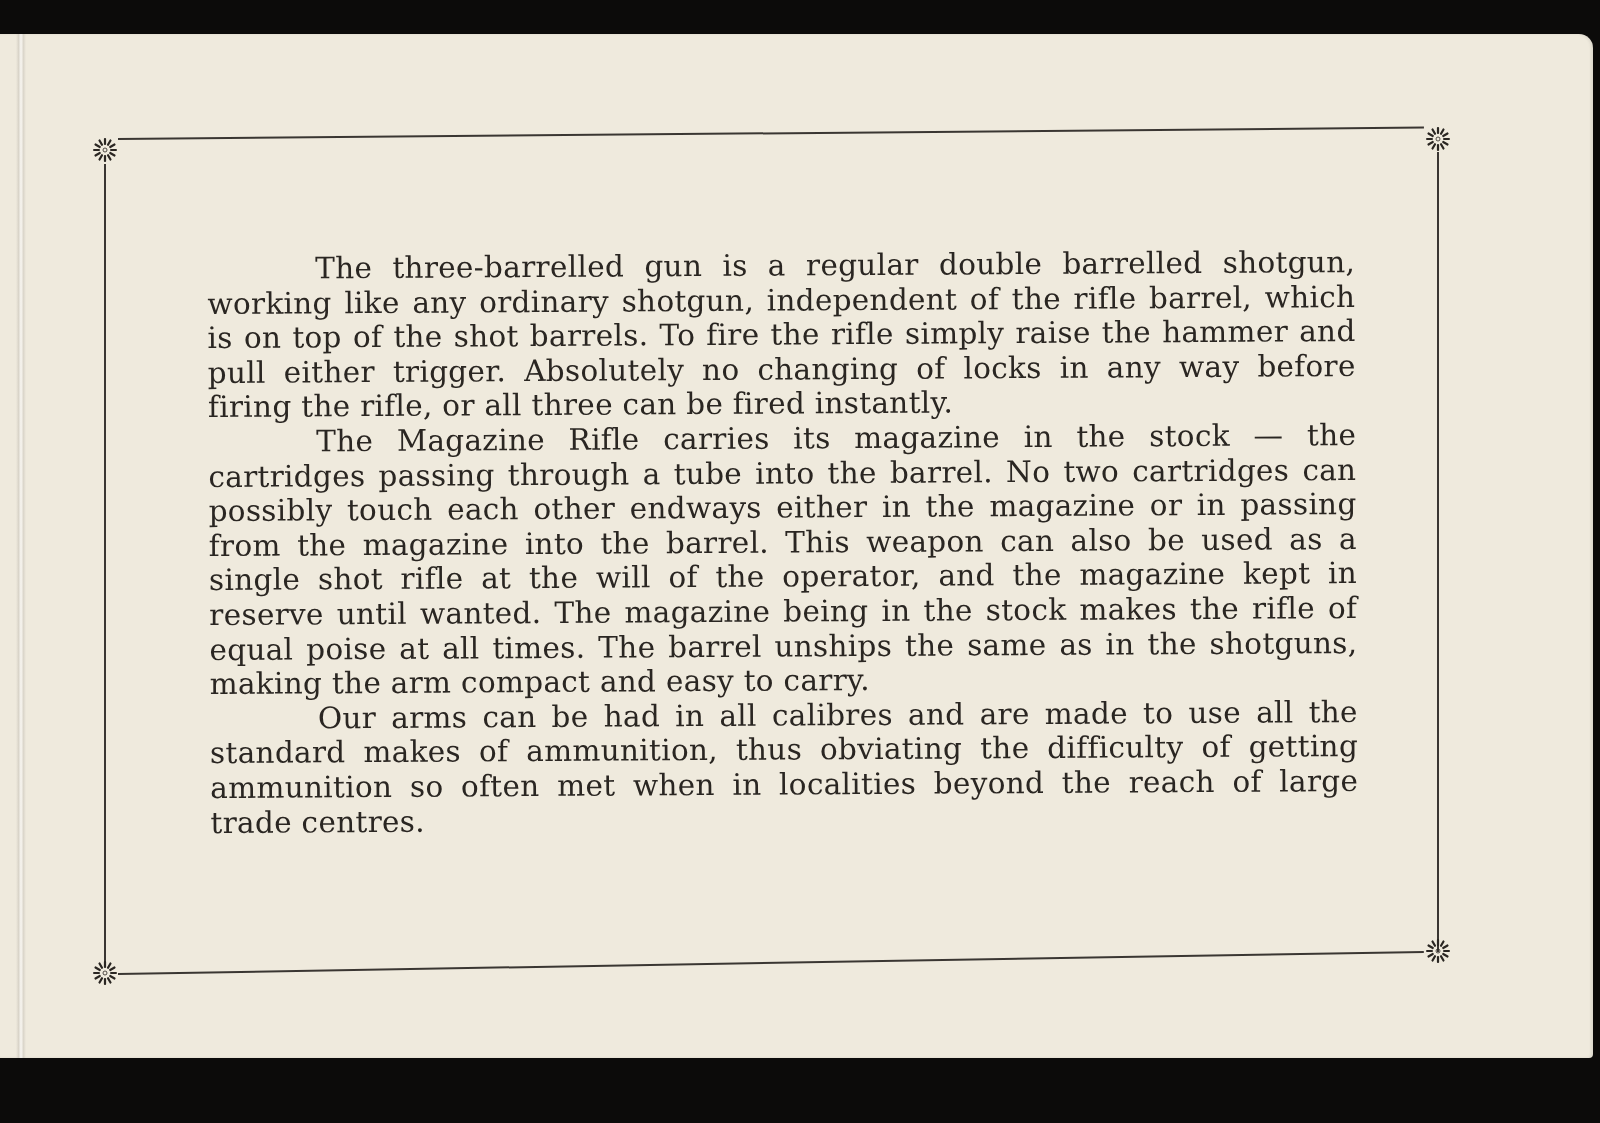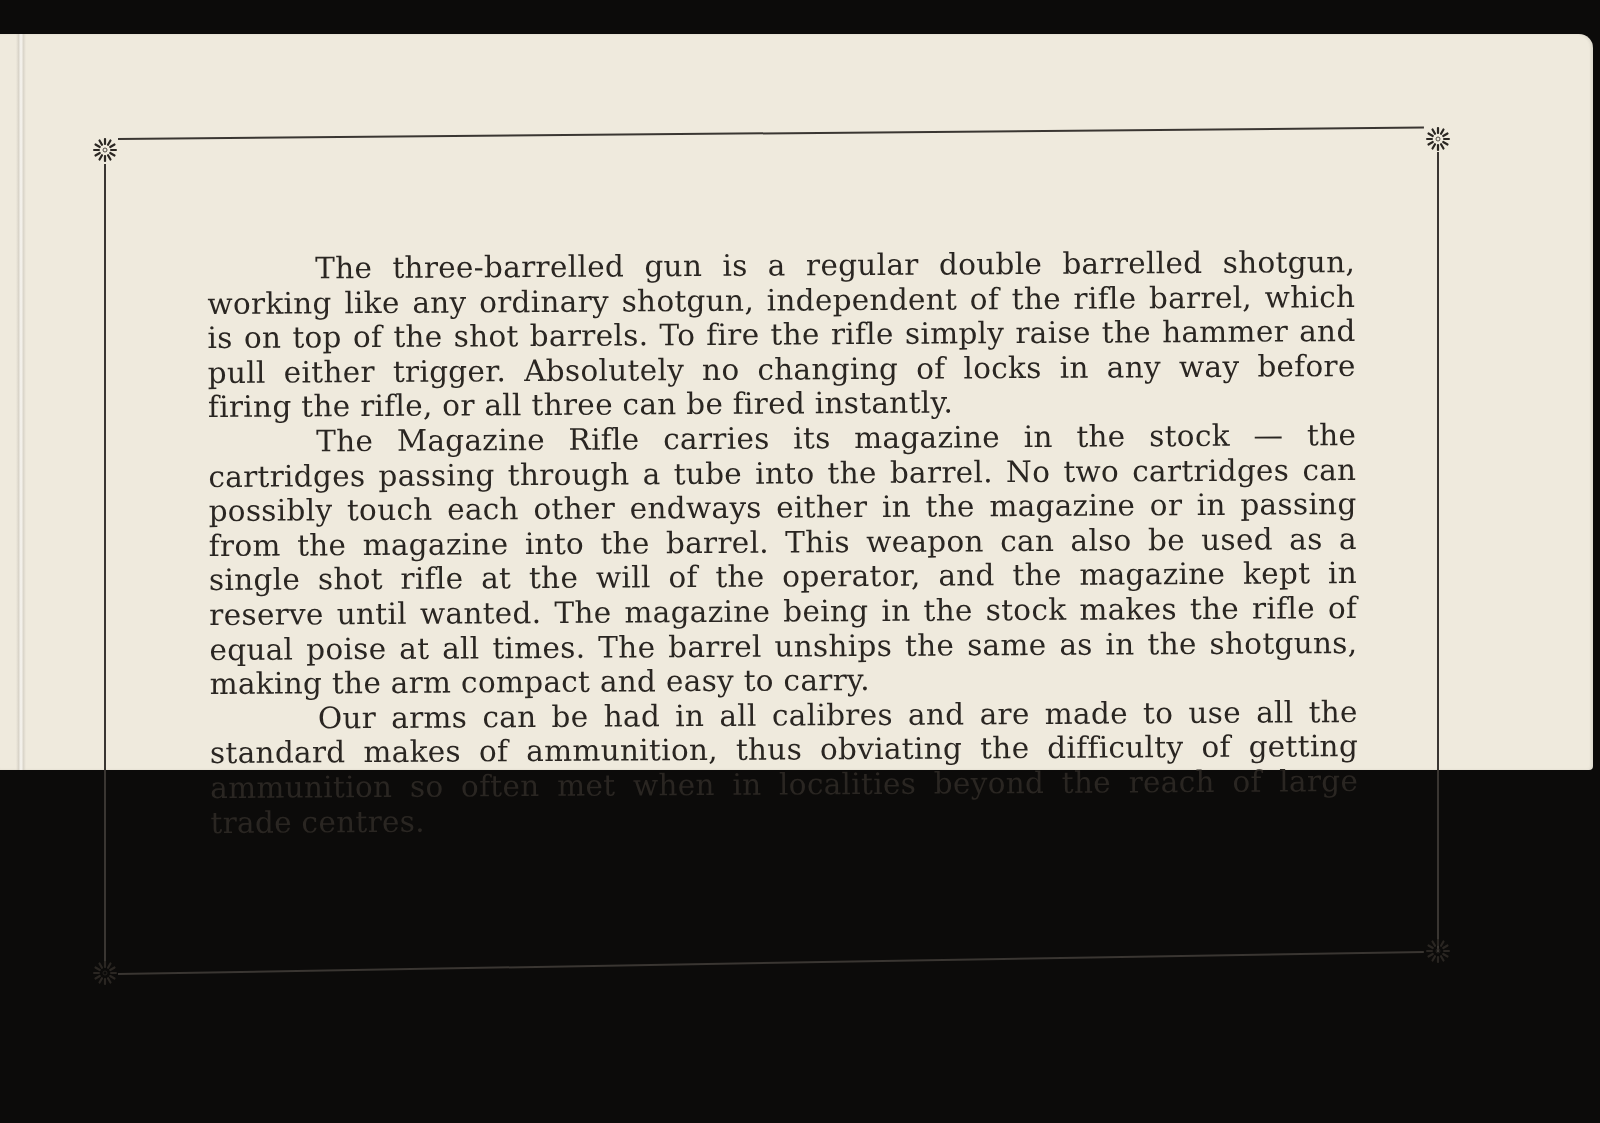--- a/index.html
+++ b/index.html
@@ -6,21 +6,21 @@
     body {
       width: 1600px; height: 1123px;
       background: #0c0b0a;
       position: relative;
       overflow: hidden;
       font-family: "DejaVu Serif", "Liberation Serif", serif;
     }
     .page {
       position: absolute;
       left: 0; top: 34px;
-      width: 1593px; height: 736px;
+      width: 1593px; height: 1024px;
       background: #efeadd;
       border-top-right-radius: 14px;
       border-bottom-right-radius: 4px;
       box-shadow: inset -2px 0 3px rgba(0,0,0,0.08);
     }
     .page::before {
       content: "";
       position: absolute; left: 16px; top: 0; bottom: 0; width: 10px;
       background: linear-gradient(90deg, rgba(255,255,255,0.0), rgba(200,195,185,0.55), rgba(255,255,255,0.6), rgba(200,195,185,0.5), rgba(255,255,255,0));
     }

